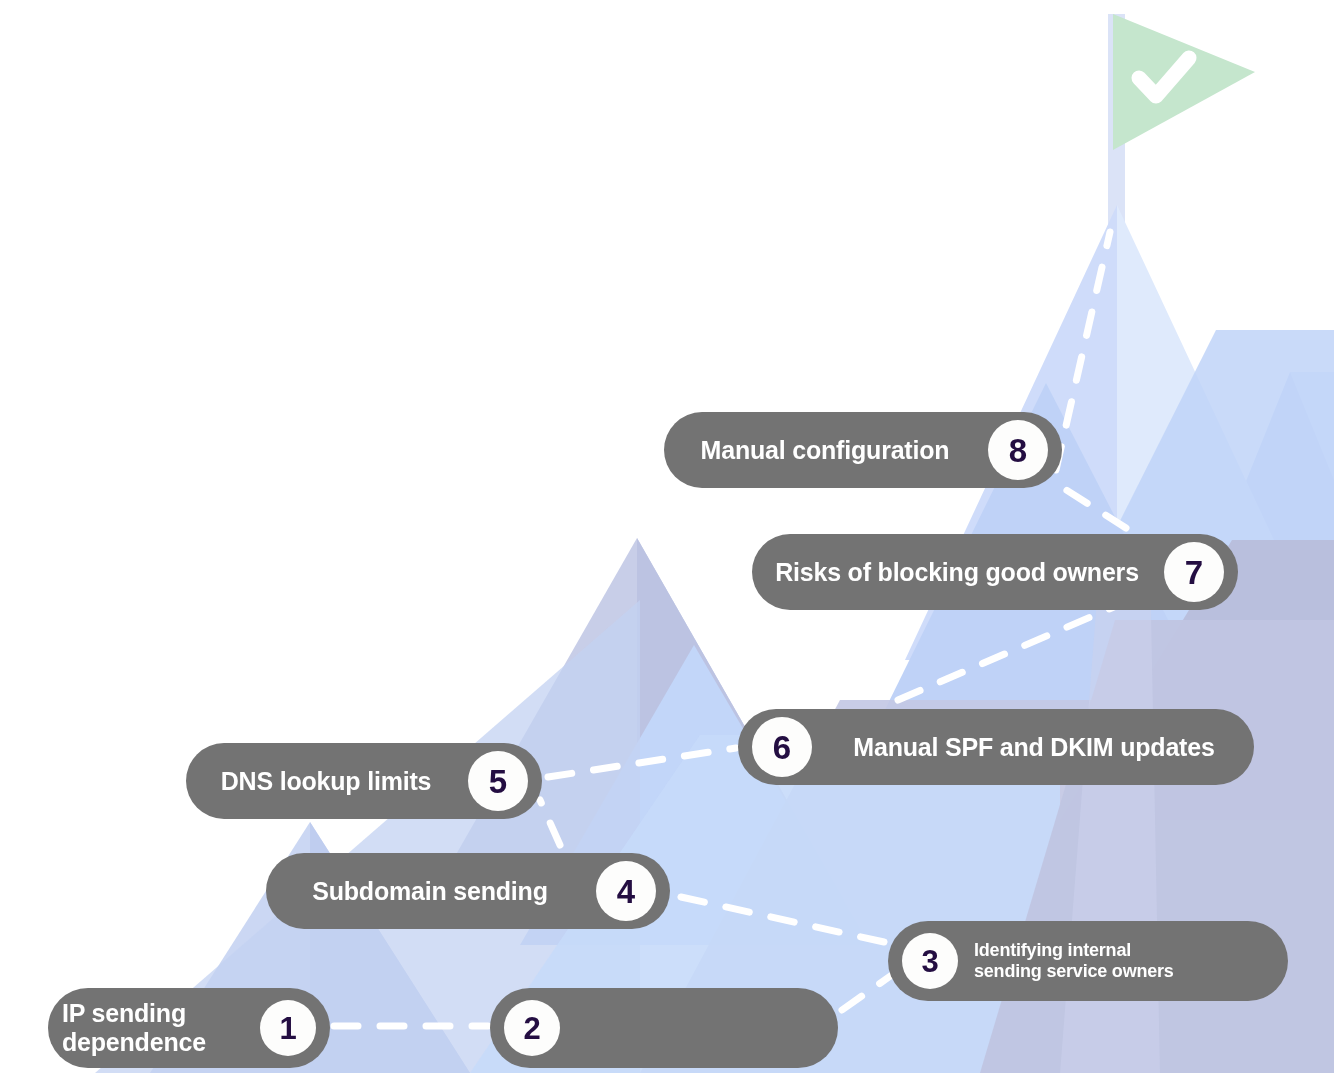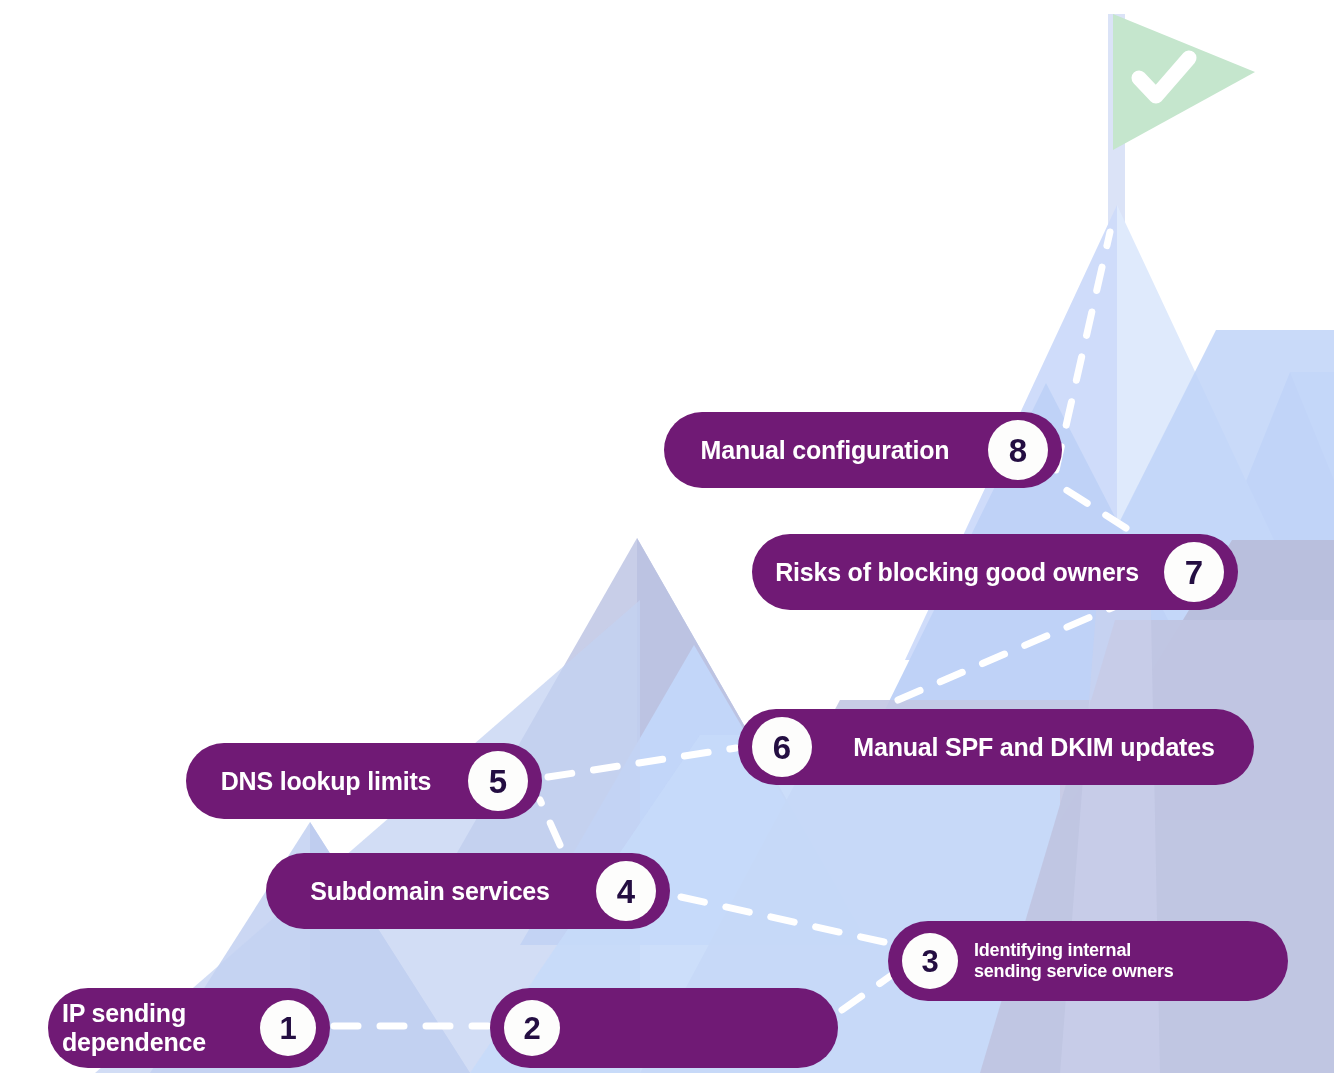--- a/index.html
+++ b/index.html
@@ -31,21 +31,21 @@
     left: 0; top: 0;
     width: 1334px;
     height: 1073px;
     z-index: 10;
   }
 
   .pill {
     position: absolute;
     display: flex;
     align-items: center;
-    background: #701a75;
+    background: #737373;
     border-radius: 999px;
     box-sizing: border-box;
     padding: 0 14px;
     height: 76px;
   }
   .pill.two-line { height: 80px; }
 
   .pill-label {
     color: #ffffff;
     font-family: "Liberation Sans", sans-serif;
@@ -167,21 +167,21 @@
       <div class="badge">2</div>
     </div>
 
     <div class="pill num-left two-line" id="pill-3">
       <div class="badge">3</div>
       <div class="pill-label small" style="flex:1;">Identifying internal
 sending service owners</div>
     </div>
 
     <div class="pill num-right" id="pill-4">
-      <div class="pill-label" style="flex:1; text-align:center;">Subdomain services</div>
+      <div class="pill-label" style="flex:1; text-align:center;">Subdomain sending</div>
       <div class="badge big">4</div>
     </div>
 
     <div class="pill num-right" id="pill-5">
       <div class="pill-label" style="flex:1; text-align:center;">DNS lookup limits</div>
       <div class="badge big">5</div>
     </div>
 
     <div class="pill num-left" id="pill-6">
       <div class="badge big">6</div>

